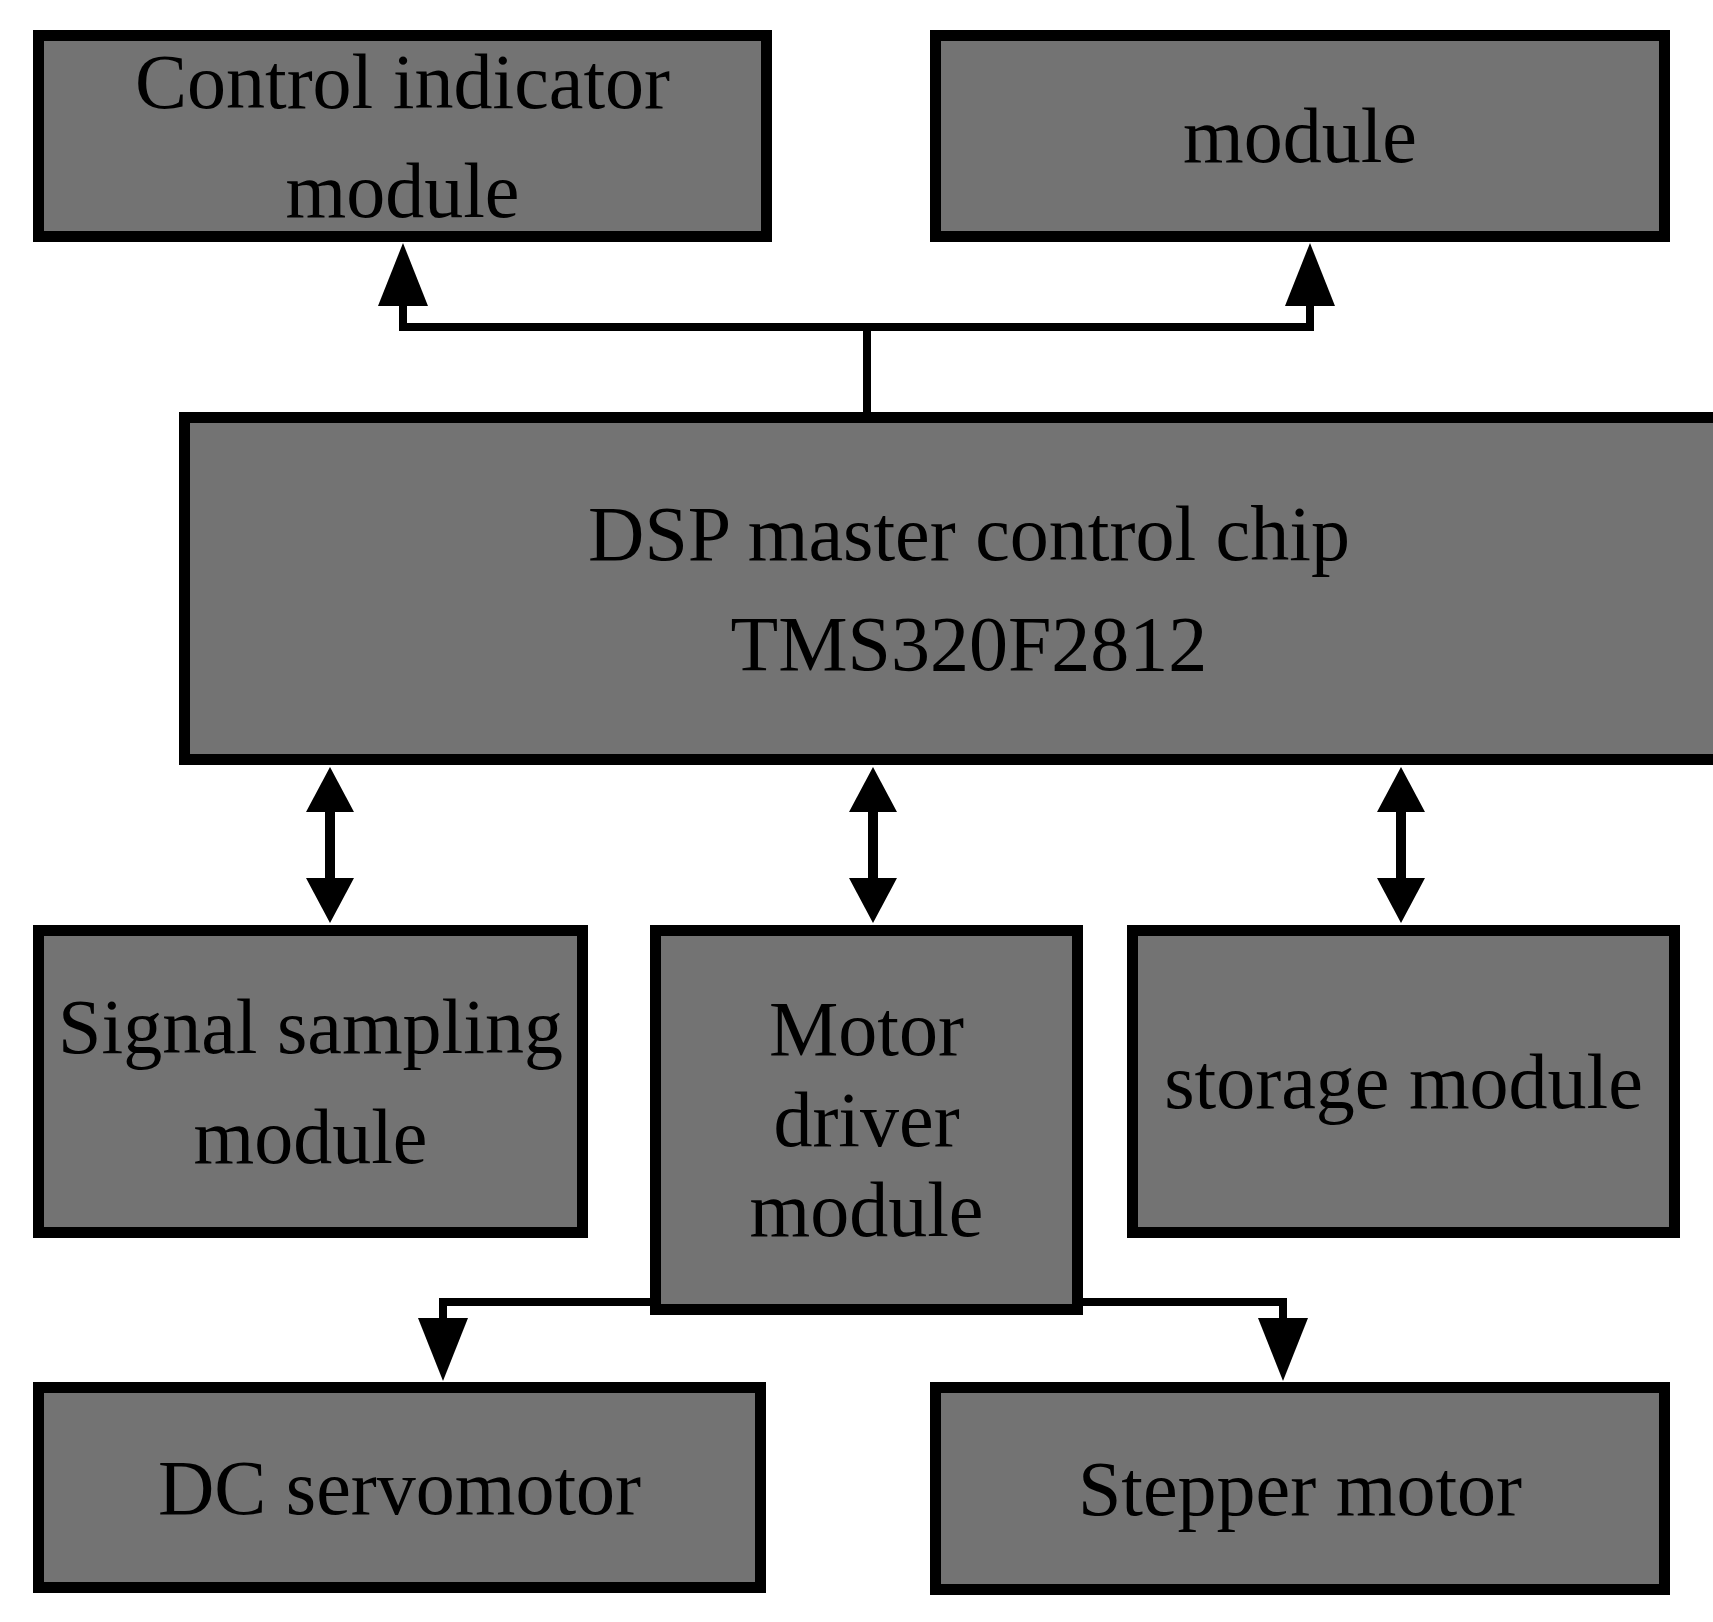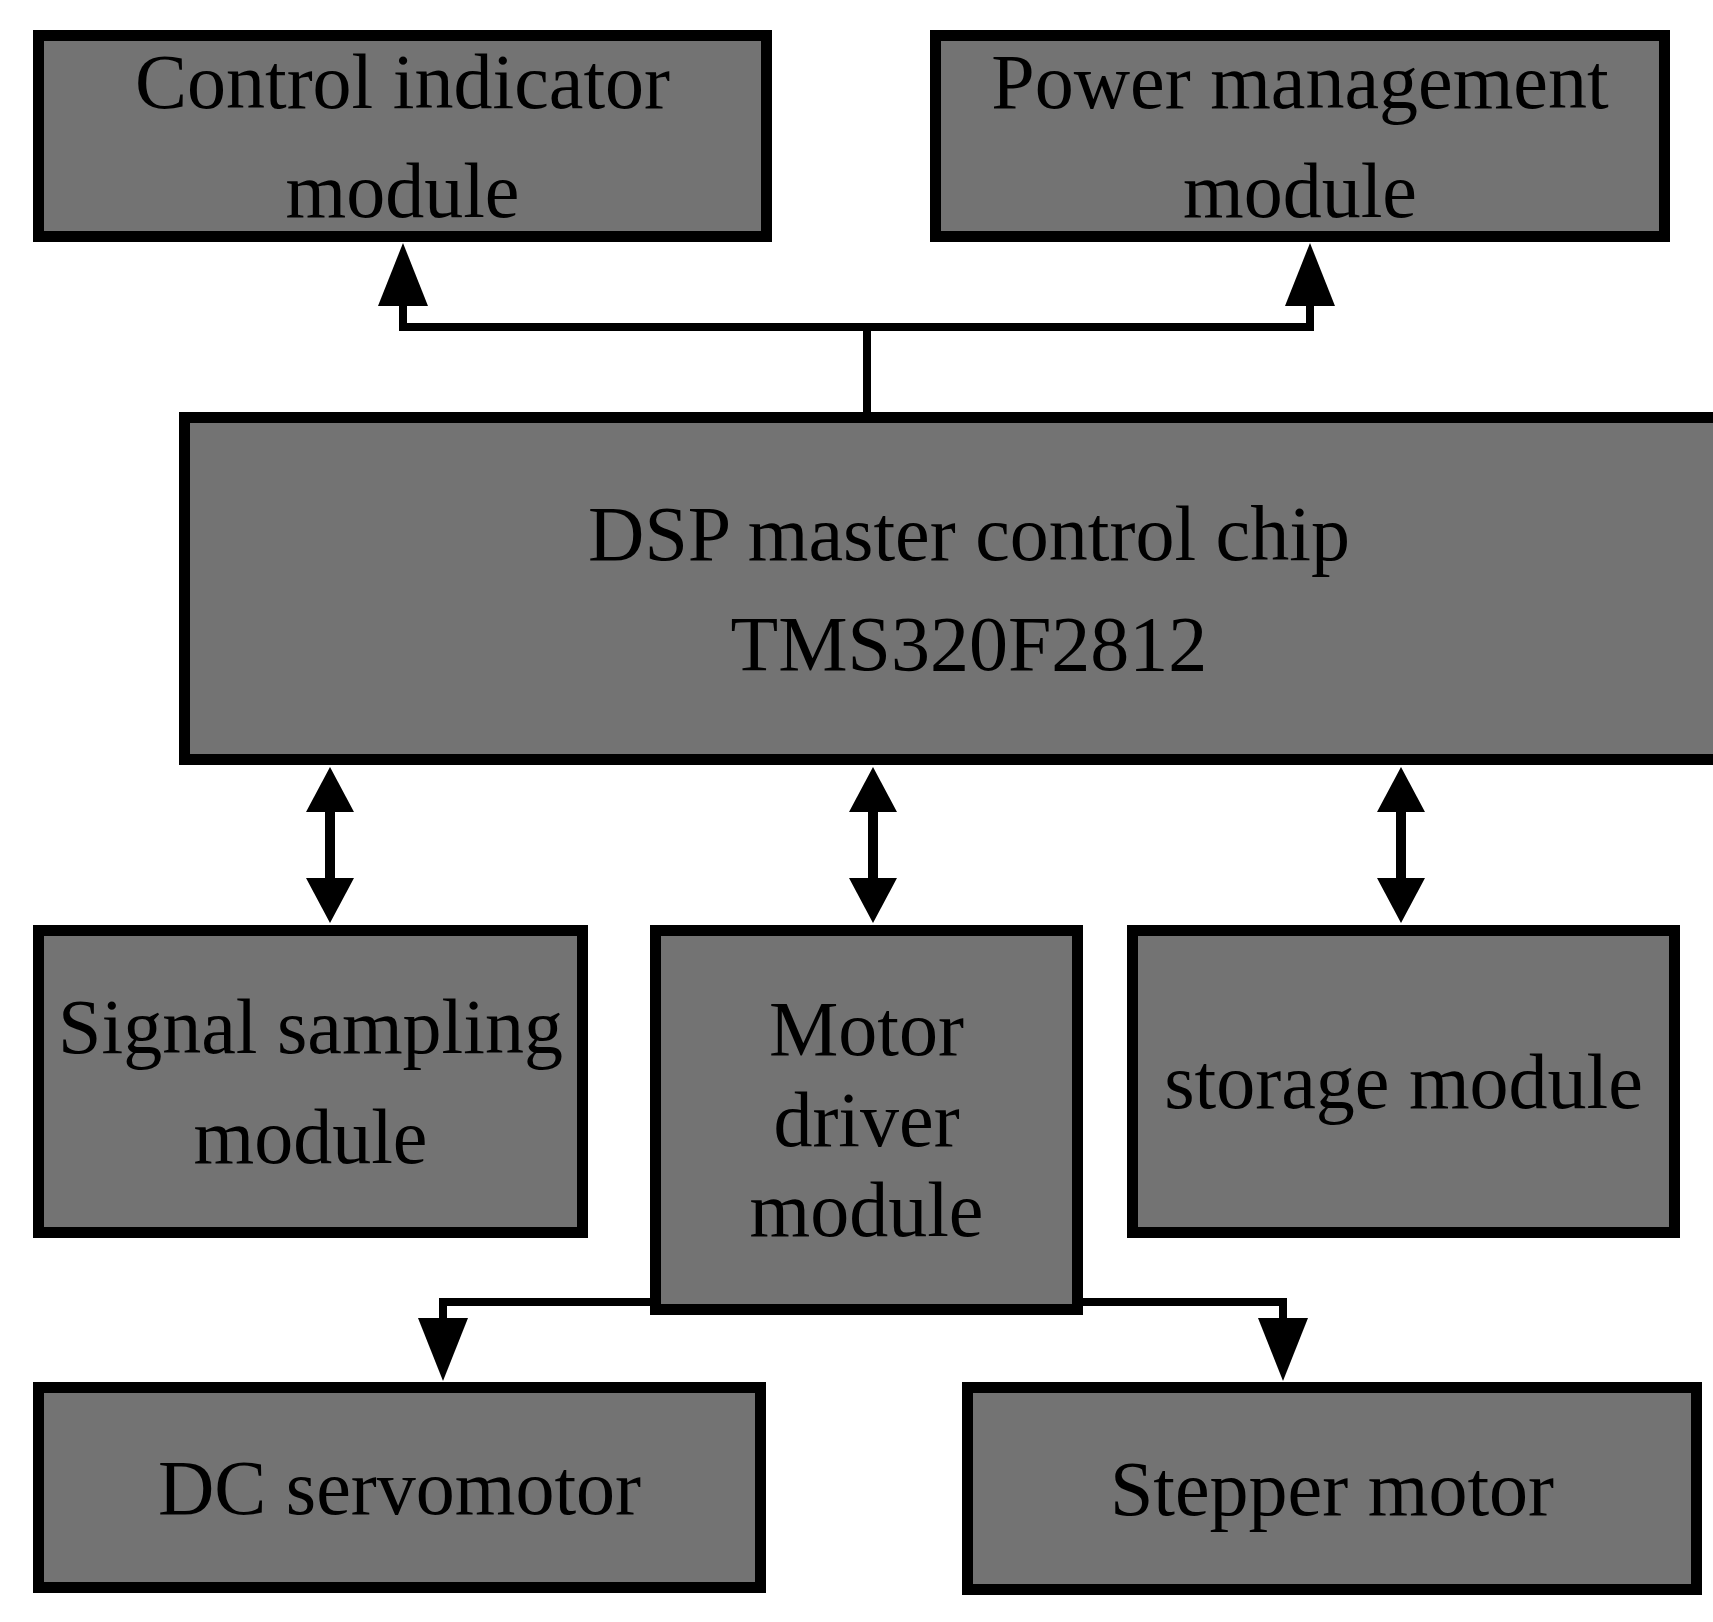--- a/index.html
+++ b/index.html
@@ -39,21 +39,21 @@
   }
   .box span { display: block; }
 
   #box-control  { left: 33px;   top: 30px;   width: 739px;  height: 212px; }
   #box-power    { left: 930px;  top: 30px;   width: 740px;  height: 212px; }
   #box-dsp      { left: 179px;  top: 412px;  width: 1580px; height: 353px; }
   #box-signal   { left: 33px;   top: 925px;  width: 555px;  height: 313px; }
   #box-motor    { left: 650px;  top: 925px;  width: 433px;  height: 390px; line-height: 1.16; }
   #box-comm     { left: 1127px; top: 925px;  width: 553px;  height: 313px; }
   #box-dc       { left: 33px;   top: 1382px; width: 733px;  height: 211px; }
-  #box-stepper  { left: 930px;  top: 1382px; width: 740px;  height: 213px; margin-left: 32px; }
+  #box-stepper  { left: 930px;  top: 1382px; width: 740px;  height: 213px; }
 </style>
 </head>
 <body>
 
 <div class="canvas">
 
   <svg class="connector-layer" width="1713" height="1622" viewBox="0 0 1713 1622" fill="none" stroke="#000000" stroke-width="8">
 
     <g>
       <line x1="867" y1="412" x2="867" y2="327"></line>
@@ -85,21 +85,20 @@
       <polygon fill="#000000" stroke="none" points="1283,1381 1258,1318 1308,1318"></polygon>
     </g>
   </svg>
 
   <div class="box" id="box-control">
     <span>Control indicator</span>
     <span>module</span>
   </div>
 
   <div class="box" id="box-power">
-    <span>Power management</span>
     <span>module</span>
   </div>
 
   <div class="box" id="box-dsp">
     <span>DSP master control chip</span>
     <span>TMS320F2812</span>
   </div>
 
   <div class="box" id="box-signal">
     <span>Signal sampling</span>

